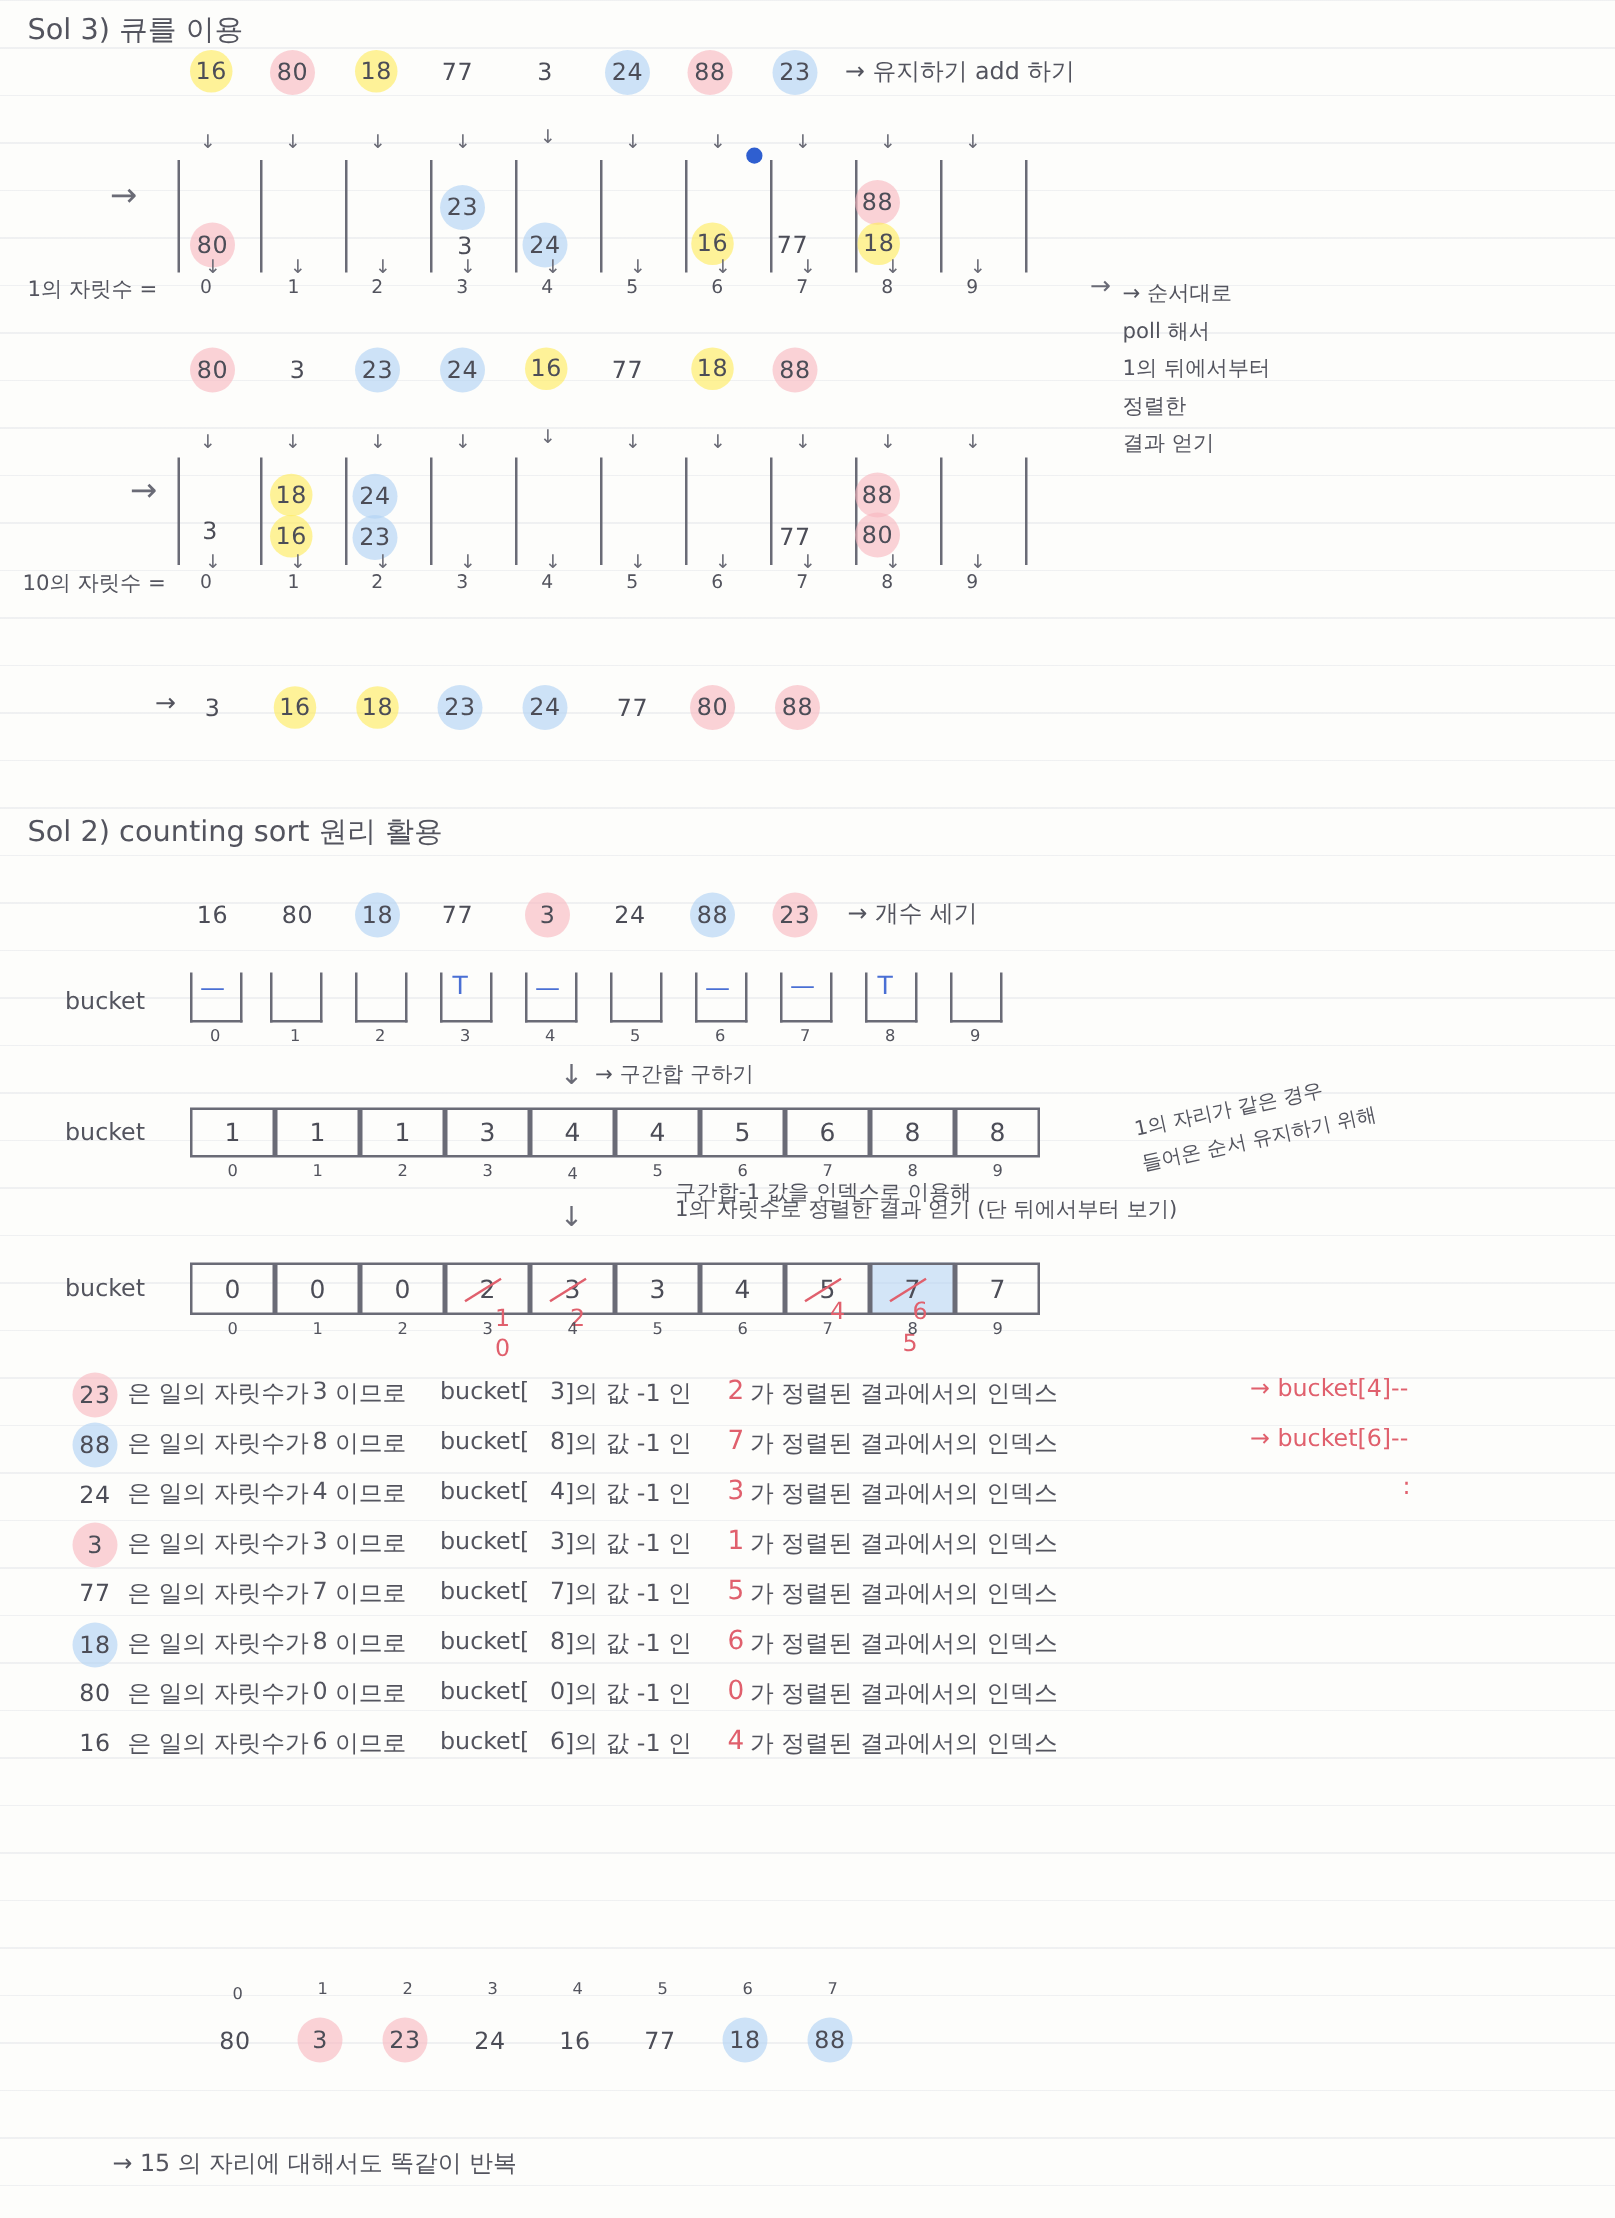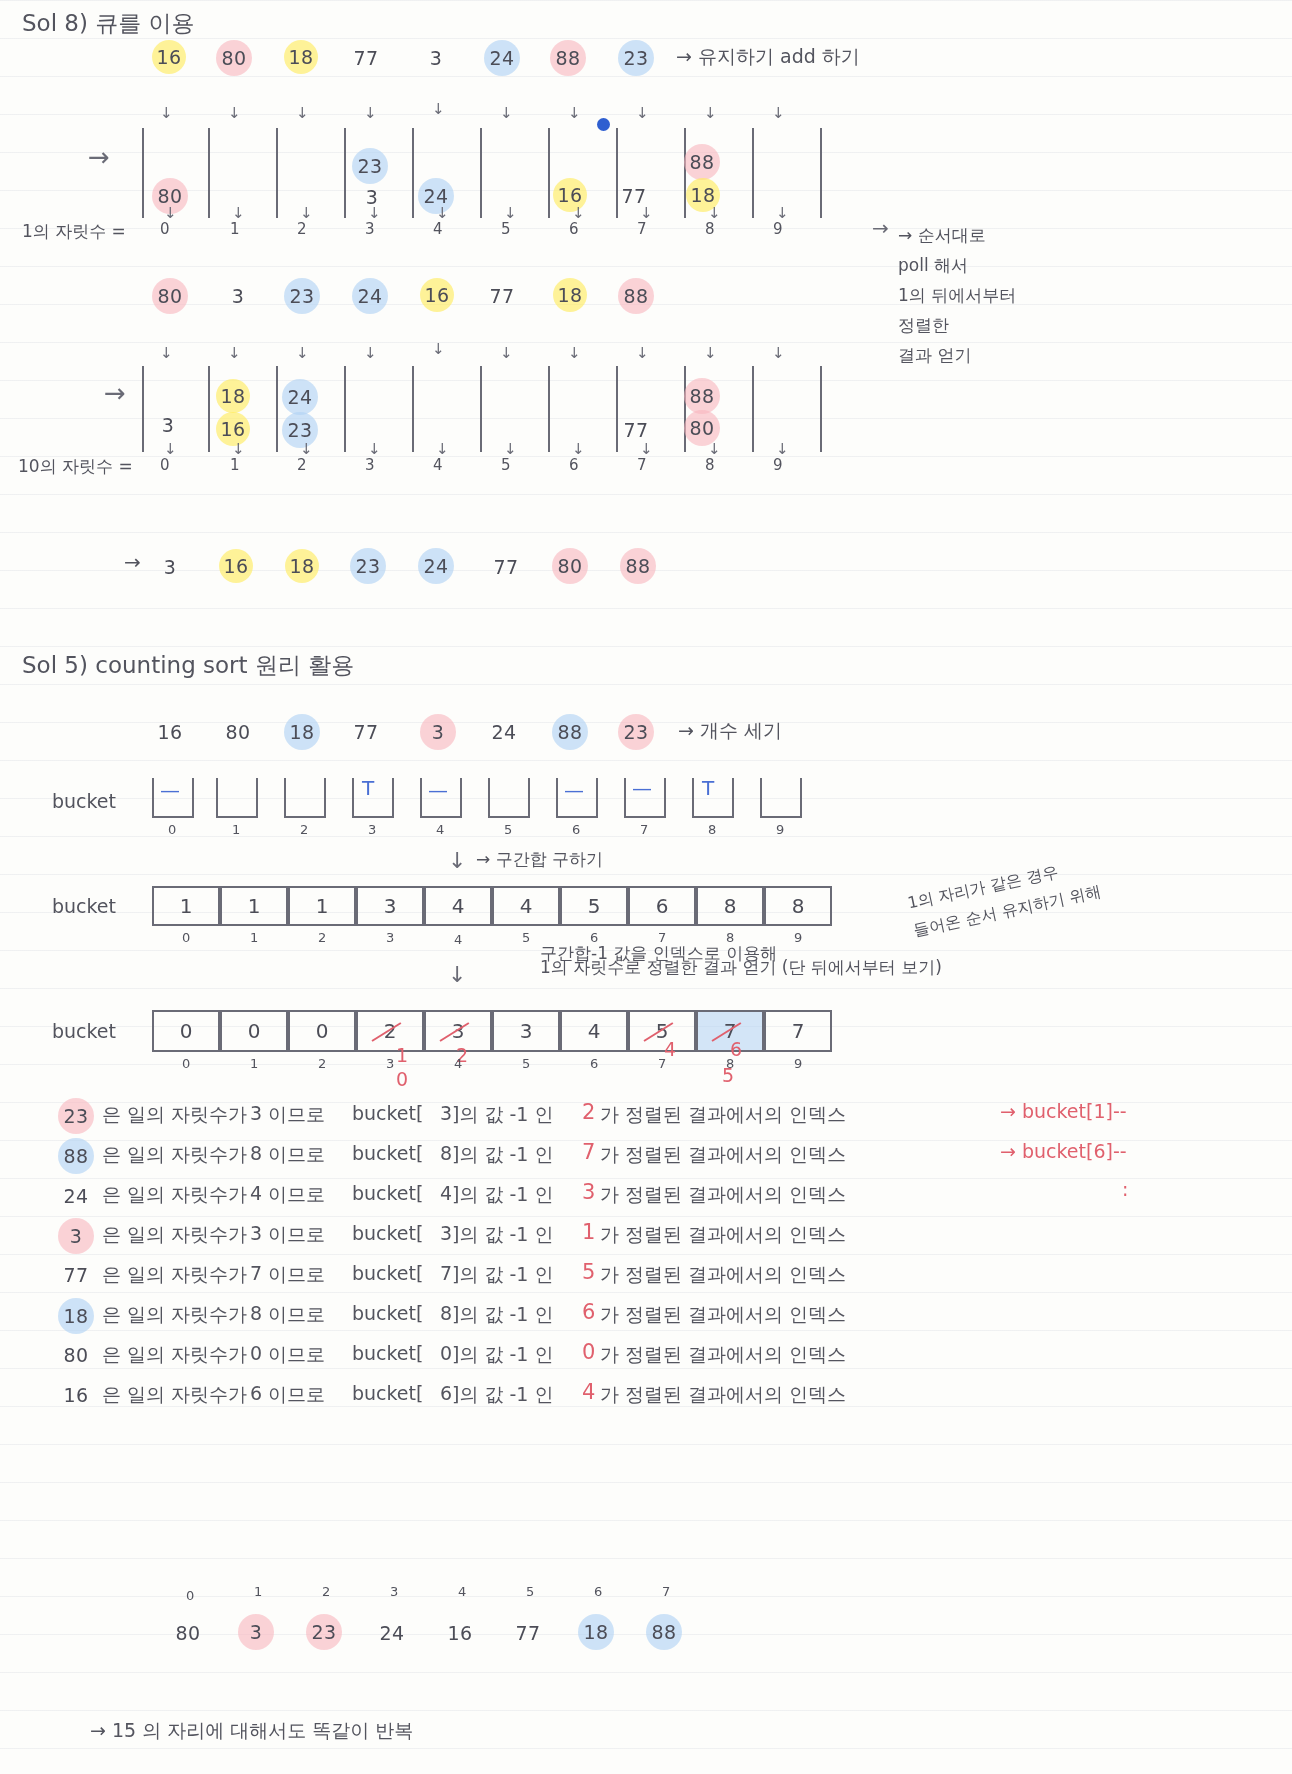--- a/index.html
+++ b/index.html
@@ -51,21 +51,21 @@
 
   .dot{ position:absolute; width:13px;height:13px;border-radius:50%;background:#2f5fd0; }
 
   .strike{ position:absolute; background:#e0606d; height:2px; transform-origin:left center; }
 </style>
 </head>
 <body>
 
 <div class="paper-lines"></div>
 
-<div class="label abs" style="left:22px;top:8px;font-size:23px;">Sol 8) 큐를 이용</div>
+<div class="label abs" style="left:22px;top:8px;font-size:23px;">Sol 3) 큐를 이용</div>
 
 <div class="tok hl-y" style="left:152px;top:40px;">16</div>
 <div class="tok hl-p" style="left:216px;top:40px;">80</div>
 <div class="tok hl-y" style="left:284px;top:40px;">18</div>
 <div class="tok plain" style="left:348px;top:41px;">77</div>
 <div class="tok plain" style="left:418px;top:41px;">3</div>
 <div class="tok hl-b" style="left:484px;top:40px;">24</div>
 <div class="tok hl-p" style="left:550px;top:40px;">88</div>
 <div class="tok hl-b" style="left:618px;top:40px;">23</div>
 <div class="label" style="left:676px;top:44px;">→ 유지하기 add 하기</div>
@@ -206,21 +206,21 @@
 <div class="label" style="left:124px;top:550px;font-size:20px;">→</div>
 <div class="tok plain" style="left:152px;top:550px;">3</div>
 <div class="tok hl-y" style="left:219px;top:549px;">16</div>
 <div class="tok hl-y" style="left:285px;top:549px;">18</div>
 <div class="tok hl-b" style="left:350px;top:548px;">23</div>
 <div class="tok hl-b" style="left:418px;top:548px;">24</div>
 <div class="tok plain" style="left:488px;top:550px;">77</div>
 <div class="tok hl-p" style="left:552px;top:548px;">80</div>
 <div class="tok hl-p" style="left:620px;top:548px;">88</div>
 
-<div class="label abs" style="left:22px;top:650px;font-size:23px;">Sol 5) counting sort 원리 활용</div>
+<div class="label abs" style="left:22px;top:650px;font-size:23px;">Sol 2) counting sort 원리 활용</div>
 
 <div class="tok plain" style="left:152px;top:715px;">16</div>
 <div class="tok plain" style="left:220px;top:715px;">80</div>
 <div class="tok hl-b" style="left:284px;top:714px;">18</div>
 <div class="tok plain" style="left:348px;top:715px;">77</div>
 <div class="tok hl-p" style="left:420px;top:714px;">3</div>
 <div class="tok plain" style="left:486px;top:715px;">24</div>
 <div class="tok hl-b" style="left:552px;top:714px;">88</div>
 <div class="tok hl-p" style="left:618px;top:714px;">23</div>
 <div class="label" style="left:678px;top:718px;">→ 개수 세기</div>
@@ -329,21 +329,21 @@
 
 <div class="tok hl-p" style="left:58px;top:1098px;">23</div>
 <div class="label" style="left:102px;top:1102px;">은 일의 자릿수가</div>
 <div class="label" style="left:250px;top:1102px;">3</div>
 <div class="label" style="left:268px;top:1102px;">이므로</div>
 <div class="label" style="left:352px;top:1102px;">bucket[</div>
 <div class="label" style="left:440px;top:1102px;">3</div>
 <div class="label" style="left:452px;top:1102px;">]의 값 -1 인</div>
 <div class="label red" style="left:582px;top:1100px;font-size:21px;">2</div>
 <div class="label" style="left:600px;top:1102px;">가 정렬된 결과에서의 인덱스</div>
-<div class="label red" style="left:1000px;top:1100px;">→ bucket[1]--</div>
+<div class="label red" style="left:1000px;top:1100px;">→ bucket[4]--</div>
 
 <div class="tok hl-b" style="left:58px;top:1138px;">88</div>
 <div class="label" style="left:102px;top:1142px;">은 일의 자릿수가</div>
 <div class="label" style="left:250px;top:1142px;">8</div>
 <div class="label" style="left:268px;top:1142px;">이므로</div>
 <div class="label" style="left:352px;top:1142px;">bucket[</div>
 <div class="label" style="left:440px;top:1142px;">8</div>
 <div class="label" style="left:452px;top:1142px;">]의 값 -1 인</div>
 <div class="label red" style="left:582px;top:1140px;font-size:21px;">7</div>
 <div class="label" style="left:600px;top:1142px;">가 정렬된 결과에서의 인덱스</div>

